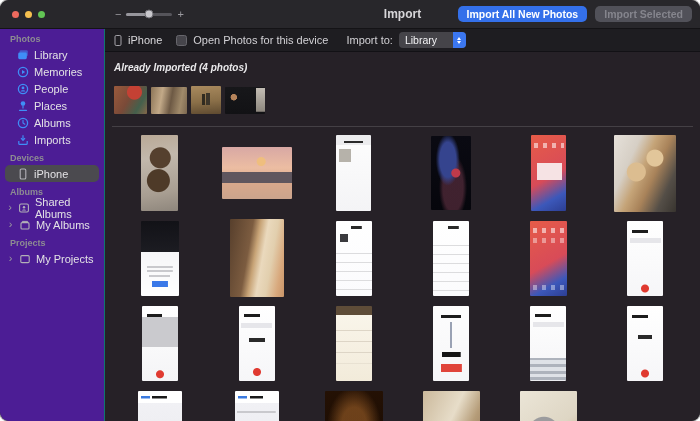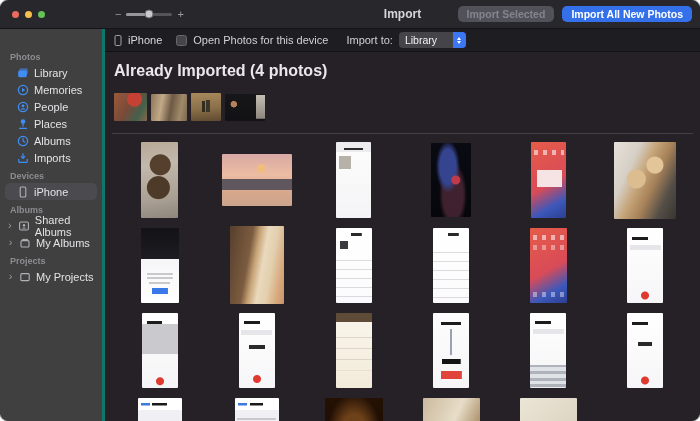--- a/index.html
+++ b/index.html
@@ -17,22 +17,22 @@
   .z-knob{position:absolute;left:50%;top:50%;transform:translate(-50%,-50%);width:9px;height:9px;
           border-radius:50%;background:#c9c8cd;border:1px solid #6e6d73;box-sizing:border-box;}
   .tb-title{position:absolute;left:50%;transform:translateX(-50%);font-size:12px;font-weight:bold;color:#d7d6d9;}
   .tb-btns{margin-left:auto;display:flex;gap:8px;margin-right:8px;}
   .btn{border:none;border-radius:5px;height:16px;padding:0 9px;font-size:10.5px;
        font-family:"Liberation Sans",sans-serif;font-weight:bold;}
   .btn.disabled{background:#515159;color:#85858d;}
   .btn.primary{color:#ffffff;}
   
   .main{display:flex;height:393px;}
-  .sidebar{width:105px;min-width:105px;background:#404040;border-right:3px solid #0f766e;
-           padding-top:18px;box-sizing:border-box;}
+  .sidebar{width:105px;min-width:105px;background:#4c1d95;border-right:1px solid #0f766e;
+           padding-top:0;box-sizing:border-box;}
   .sb-header{font-size:9px;font-weight:bold;color:#8d8c92;padding:5px 0 2px 10px;}
   .sb-item{display:flex;align-items:center;height:17px;padding-left:12px;gap:5px;
            font-size:11px;color:#e3e2e5;margin:0 5px;border-radius:5px;}
   .sb-item.chev-row{padding-left:2px;}
   .sb-item.selected{background:#4b4a4f;}
   .chev{color:#9b9aa0;font-size:11px;line-height:1;width:7px;text-align:center;}
   .ic{width:12px;height:12px;flex:0 0 12px;}
   .blue{color:#3f8ef7;} .grayic{color:#b2b1b7;}
   
   .content-col{flex:1;display:flex;flex-direction:column;min-width:0;}
@@ -46,21 +46,21 @@
   .select{margin-left:6px;display:flex;align-items:center;height:16px;background:#454449;
           border-radius:4px;overflow:hidden;font-size:10.5px;color:#f2f2f4;}
   .select .val{padding:0 6px;min-width:42px;}
   .stepper{width:13px;height:16px;background:#3b77f0;display:flex;flex-direction:column;
            align-items:center;justify-content:center;gap:1px;}
   .tri{width:0;height:0;border-left:2.5px solid rgba(0,0,0,0);border-right:2.5px solid rgba(0,0,0,0);}
   .tri.up{border-bottom:3px solid #fff;}
   .tri.down{border-top:3px solid #fff;}
   
   .scroll{flex:1;background:#262127;padding:0 6px;overflow:hidden;}
-  .sec-h{font-size:16px;font-weight:bold;color:#e9e8ea;padding-left:3px;}
+  .sec-h{font-size:10px;font-weight:bold;color:#e9e8ea;padding-left:3px;font-style:italic;}
   .sec-h.first{padding-top:10px;}
   .ai-row{display:flex;align-items:center;gap:4px;margin:12px 0 0 3px;height:30px;}
   .divider{height:1px;background:rgba(255,255,255,.14);margin:11px 1px 6px 1px;}
   .grid{display:grid;grid-template-columns:repeat(6,1fr);grid-auto-rows:80px;gap:5px 0;
         justify-items:center;align-items:center;margin-top:6px;}
   .thumb{border-radius:1px;}
 </style>
 </head>
 <body>
 
@@ -76,22 +76,22 @@
       <div class="zoom-ctl">
         <span>−</span>
         <div class="z-track">
           <div class="z-fill"></div>
           <div class="z-knob"></div>
         </div>
         <span>+</span>
       </div>
       <div class="tb-title">Import</div>
       <div class="tb-btns">
+        <button class="btn primary" id="btn-primary" style="background: rgb(52, 112, 234);">Import All New Photos</button>
         <button class="btn disabled">Import Selected</button>
-        <button class="btn primary" id="btn-primary" style="background: rgb(52, 112, 234);">Import All New Photos</button>
       </div>
     </div>
   </div>
 
   <div class="main">
 
     <aside class="sidebar">
       <div class="sb-header">Photos</div>
 
       <div class="sb-item">

